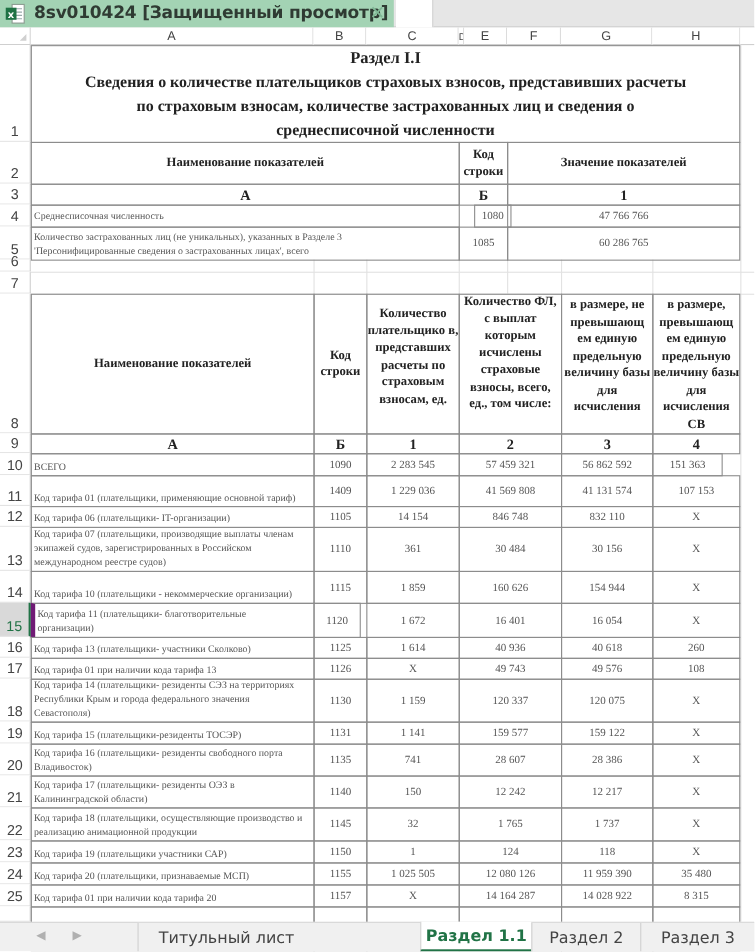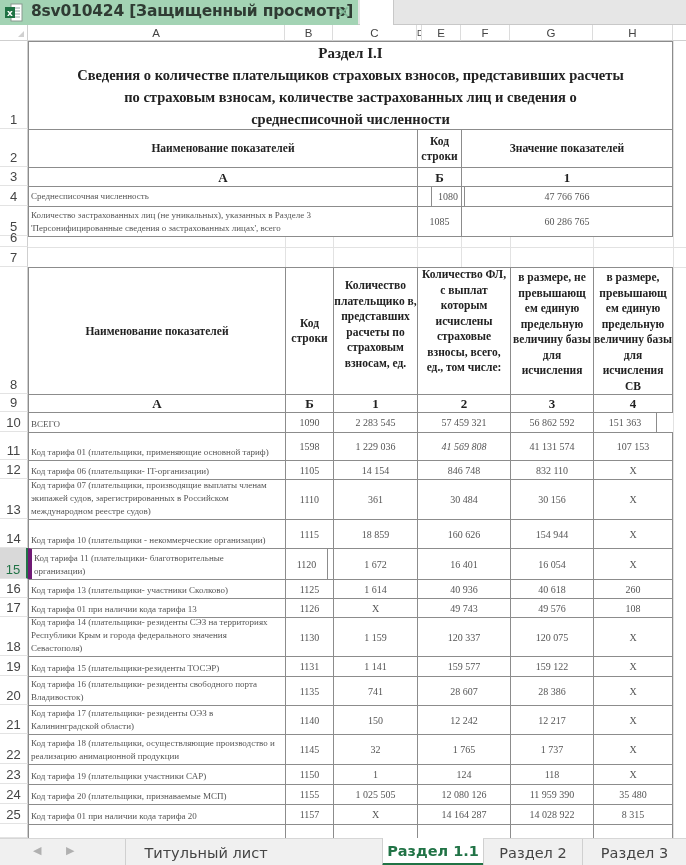--- a/index.html
+++ b/index.html
@@ -167,23 +167,23 @@
       <div>
         <div class="cell b l" style="left: 28px; top: 412px; width: 258px; height: 21px; align-items: flex-end; padding-bottom: 1px; padding-right: 8px;">ВСЕГО</div>
         <div class="cell b c num" style="left: 285px; top: 412px; width: 49px; height: 21px;">1090</div>
         <div class="cell b c num" style="left: 333px; top: 412px; width: 85px; height: 21px;">2 283 545</div>
         <div class="cell b c num" style="left: 417px; top: 412px; width: 94px; height: 21px;">57 459 321</div>
         <div class="cell b c num" style="left: 510px; top: 412px; width: 84px; height: 21px;">56 862 592</div>
         <div class="cell b c num" style="left: 593px; top: 412px; width: 64px; height: 21px;">151 363</div>
       </div>
       <div>
         <div class="cell b l" style="left: 28px; top: 432px; width: 258px; height: 29px; align-items: flex-end; padding-bottom: 1px; padding-right: 8px;">Код тарифа 01 (плательщики, применяющие основной тариф)</div>
-        <div class="cell b c num" style="left: 285px; top: 432px; width: 49px; height: 29px;">1598</div>
+        <div class="cell b c num" style="left: 285px; top: 432px; width: 49px; height: 29px;">1409</div>
         <div class="cell b c num" style="left: 333px; top: 432px; width: 85px; height: 29px;">1 229 036</div>
-        <div class="cell b c num" style="left: 417px; top: 432px; width: 94px; height: 29px; font-style: italic;">41 569 808</div>
+        <div class="cell b c num" style="left: 417px; top: 432px; width: 94px; height: 29px;">41 569 808</div>
         <div class="cell b c num" style="left: 510px; top: 432px; width: 84px; height: 29px;">41 131 574</div>
         <div class="cell b c num" style="left: 593px; top: 432px; width: 80px; height: 29px;">107 153</div>
       </div>
       <div>
         <div class="cell b l" style="left: 28px; top: 460px; width: 258px; height: 20px; align-items: flex-end; padding-bottom: 1px; padding-right: 8px;">Код тарифа 06 (плательщики- IT-организации)</div>
         <div class="cell b c num" style="left: 285px; top: 460px; width: 49px; height: 20px;">1105</div>
         <div class="cell b c num" style="left: 333px; top: 460px; width: 85px; height: 20px;">14 154</div>
         <div class="cell b c num" style="left: 417px; top: 460px; width: 94px; height: 20px;">846 748</div>
         <div class="cell b c num" style="left: 510px; top: 460px; width: 84px; height: 20px;">832 110</div>
         <div class="cell b c num" style="left: 593px; top: 460px; width: 80px; height: 20px;">X</div>
@@ -192,21 +192,21 @@
         <div class="cell b l" style="left: 28px; top: 479px; width: 258px; height: 41px; align-items: flex-end; padding-bottom: 1px; padding-right: 8px;">Код тарифа 07 (плательщики, производящие выплаты членам экипажей судов, зарегистрированных в Российском международном реестре судов)</div>
         <div class="cell b c num" style="left: 285px; top: 479px; width: 49px; height: 41px;">1110</div>
         <div class="cell b c num" style="left: 333px; top: 479px; width: 85px; height: 41px;">361</div>
         <div class="cell b c num" style="left: 417px; top: 479px; width: 94px; height: 41px;">30 484</div>
         <div class="cell b c num" style="left: 510px; top: 479px; width: 84px; height: 41px;">30 156</div>
         <div class="cell b c num" style="left: 593px; top: 479px; width: 80px; height: 41px;">X</div>
       </div>
       <div>
         <div class="cell b l" style="left: 28px; top: 519px; width: 258px; height: 30px; align-items: flex-end; padding-bottom: 1px; padding-right: 8px;">Код тарифа 10 (плательщики  - некоммерческие организации)</div>
         <div class="cell b c num" style="left: 285px; top: 519px; width: 49px; height: 30px;">1115</div>
-        <div class="cell b c num" style="left: 333px; top: 519px; width: 85px; height: 30px;">18 859</div>
+        <div class="cell b c num" style="left: 333px; top: 519px; width: 85px; height: 30px;">1 859</div>
         <div class="cell b c num" style="left: 417px; top: 519px; width: 94px; height: 30px;">160 626</div>
         <div class="cell b c num" style="left: 510px; top: 519px; width: 84px; height: 30px;">154 944</div>
         <div class="cell b c num" style="left: 593px; top: 519px; width: 80px; height: 30px;">X</div>
       </div>
       <div>
         <div class="cell b l selected-cell" style="left: 28px; top: 548px; width: 258px; height: 32px; align-items: flex-end; padding-bottom: 1px; padding-right: 8px;">Код тарифа 11 (плательщики- благотворительные организации)</div>
         <div class="cell b c num" style="left: 285px; top: 548px; width: 43px; height: 32px;">1120</div>
         <div class="cell b c num" style="left: 333px; top: 548px; width: 85px; height: 32px;">1 672</div>
         <div class="cell b c num" style="left: 417px; top: 548px; width: 94px; height: 32px;">16 401</div>
         <div class="cell b c num" style="left: 510px; top: 548px; width: 84px; height: 32px;">16 054</div>

